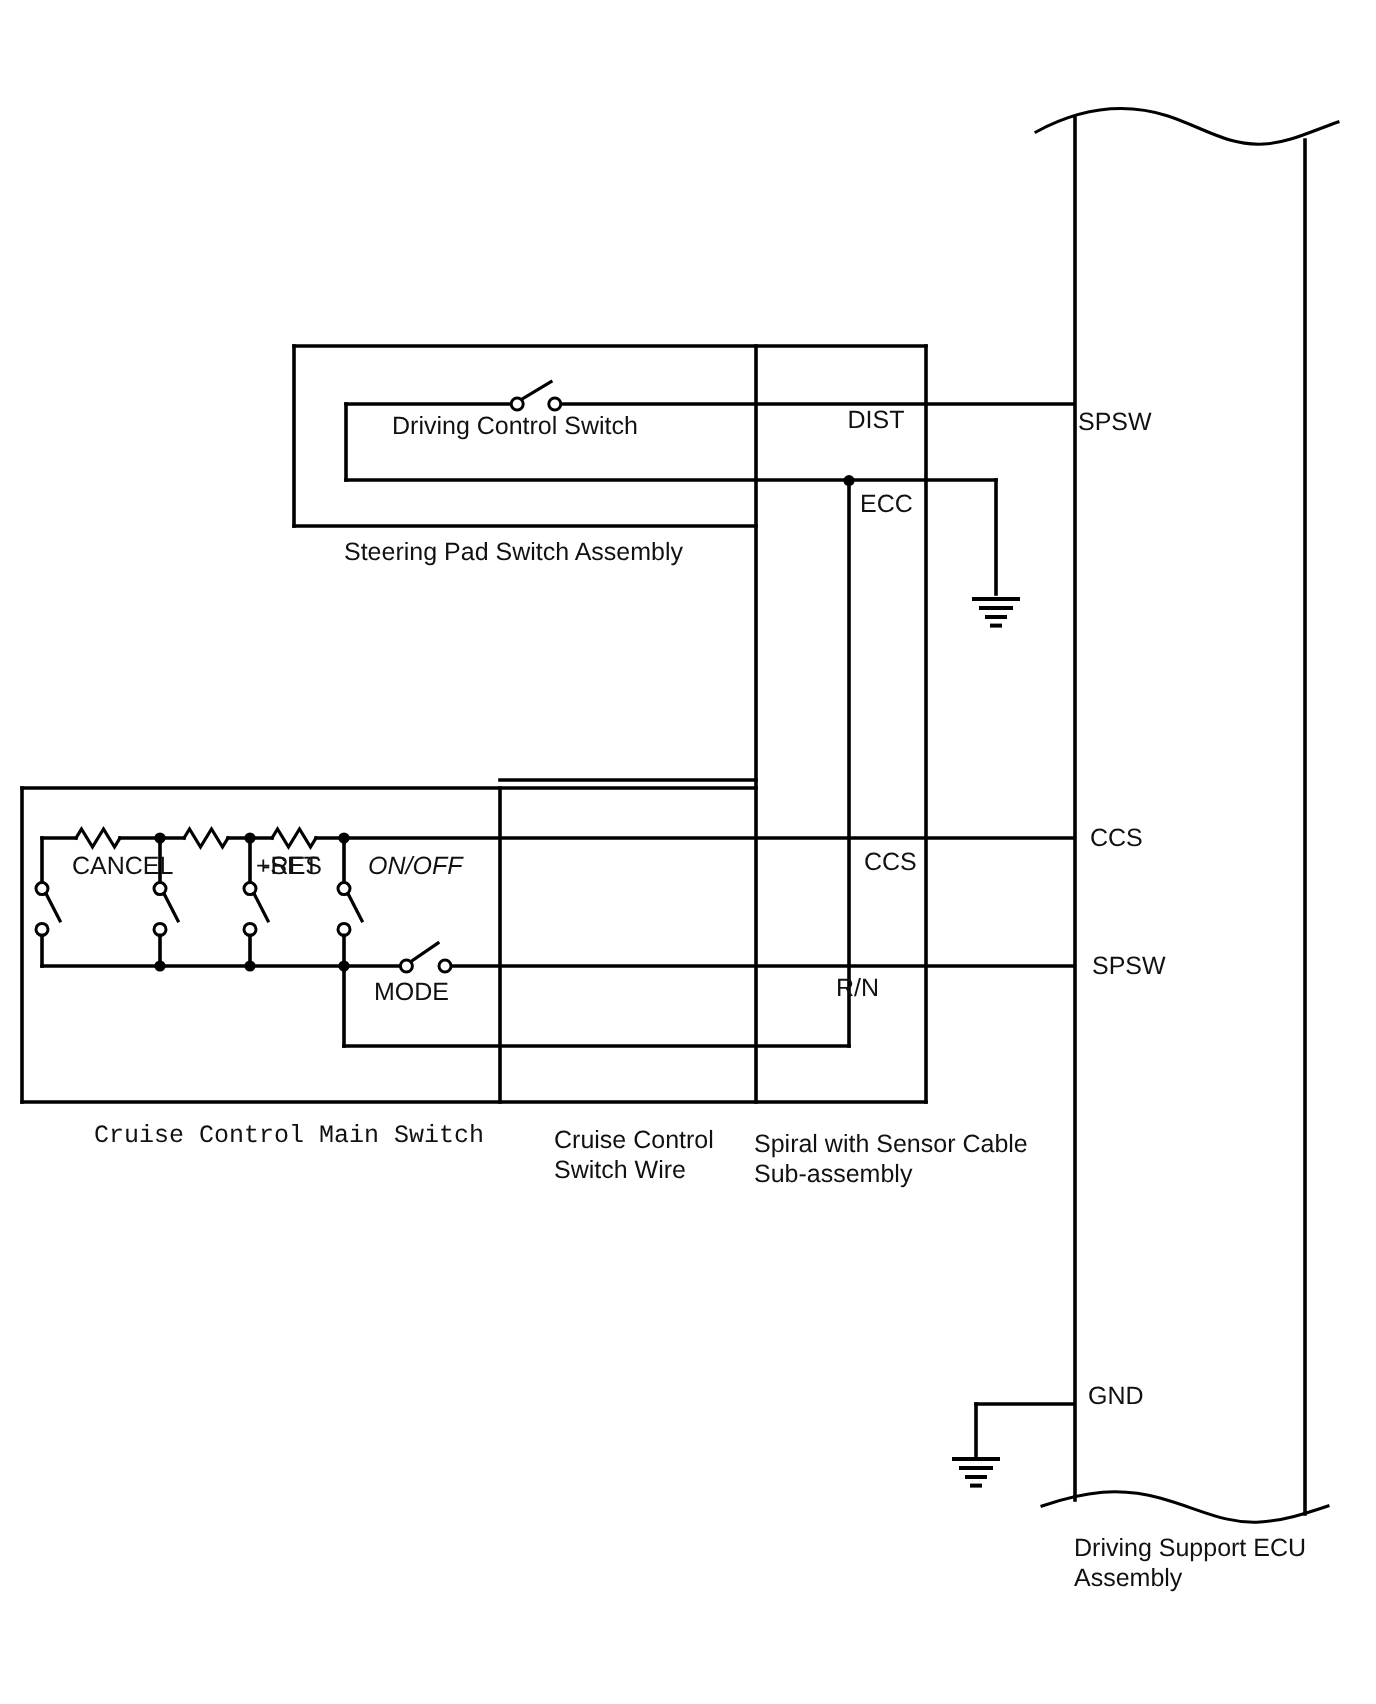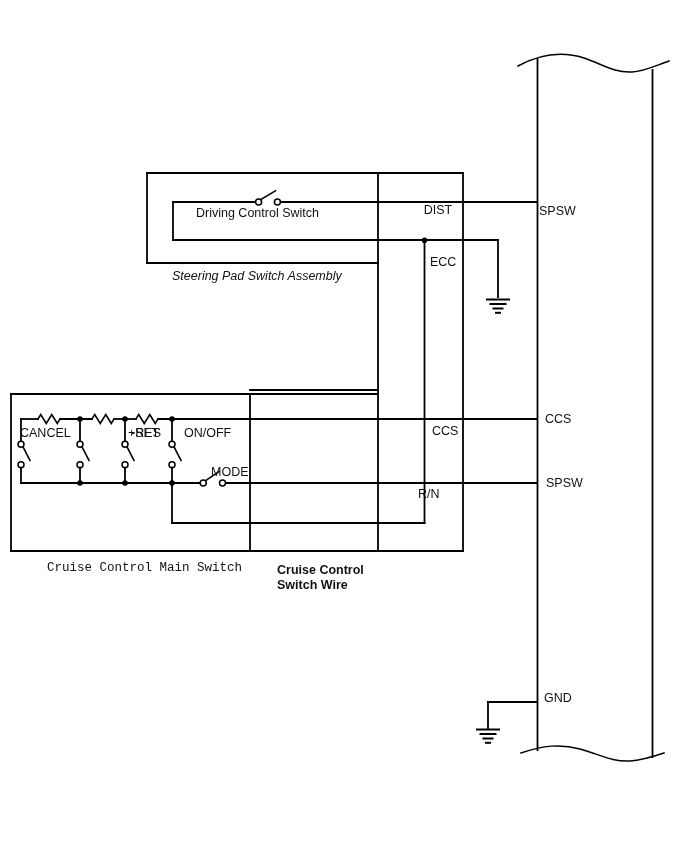--- a/index.html
+++ b/index.html
@@ -6,21 +6,21 @@
   body{
     width:688px;height:852px;position:relative;background:#ffffff;
     font-family:"Liberation Sans", sans-serif;
   }
   #stage{position:absolute;inset:0;width:688px;height:852px;}
   svg{position:absolute;left:0;top:0;}
   .lbl{
     position:absolute;font-size:12.5px;line-height:13.5px;color:#111111;
     white-space:nowrap;
   }
-  .lbl2{line-height:14.5px;font-weight:bold;}
+  .lbl2{line-height:14.5px;}
 </style>
 </head>
 <body>
 
 <div id="stage">
 
 <svg width="688" height="852" viewBox="0 0 688 852">
   <g fill="none" stroke="#000000" stroke-width="1.8" stroke-linecap="square">
 
     <g>
@@ -140,39 +140,47 @@
       <path d="M477 729.5 H499"></path>
       <path d="M480.5 734 H495.5"></path>
       <path d="M483.5 738.5 H492.5"></path>
       <path d="M486 742.8 H490"></path>
     </g>
   </g>
 </svg>
 
 <div class="lbl" style="left:196px;top:207px;">Driving Control Switch</div>
 <div class="lbl" style="left:421px;top:204px;width:34px;text-align:center;">DIST</div>
-<div class="lbl" style="left:430px;top:256px;">ECC</div>
-<div class="lbl" style="left:172px;top:270px;font-style:italic;">Steering Pad Switch Assembly</div>
+<div class="lbl" style="left:430px;top:246px;">ECC</div>
+<div class="lbl" style="left:172px;top:270px;">Steering Pad Switch Assembly</div>
 
 <div class="lbl" style="left:539px;top:193px;margin-top:12px;">SPSW</div>
 <div class="lbl" style="left:545px;top:413px;">CCS</div>
 <div class="lbl" style="left:546px;top:477px;">SPSW</div>
 <div class="lbl" style="left:544px;top:692px;">GND</div>
 
-<div class="lbl" style="left:20px;top:427px;">CANCEL</div>
+<div class="lbl" style="left:36px;top:427px;">CANCEL</div>
 <div class="lbl" style="left:85px;top:427px;margin-left:46px;">-SET</div>
 <div class="lbl" style="left:128px;top:427px;">+RES</div>
-<div class="lbl" style="left:184px;top:427px;">ON/OFF</div>
-<div class="lbl" style="left:187px;top:466px;margin-left:24px;">MODE</div>
+<div class="lbl" style="left:184px;top:427px;font-style:italic;">ON/OFF</div>
+<div class="lbl" style="left:187px;top:490px;">MODE</div>
 
 <div class="lbl" style="left:432px;top:425px;">CCS</div>
 <div class="lbl" style="left:418px;top:488px;">R/N</div>
 
 <div class="lbl" style="left:47px;top:562px;font-family:Liberation Mono, monospace;">Cruise Control Main Switch</div>
 
 <div class="lbl lbl2" style="left:277px;top:563px;">
   <div>Cruise Control</div>
   <div>Switch Wire</div>
 </div>
 
+<div class="lbl lbl2" style="left:377px;top:565px;">
+  <div>Spiral with Sensor Cable</div>
+  <div>Sub-assembly</div>
+</div>
 
+<div class="lbl lbl2" style="left:537px;top:767px;">
+  <div>Driving Support ECU</div>
+  <div>Assembly</div>
+</div>
 
 </div>
 
 </body></html>

